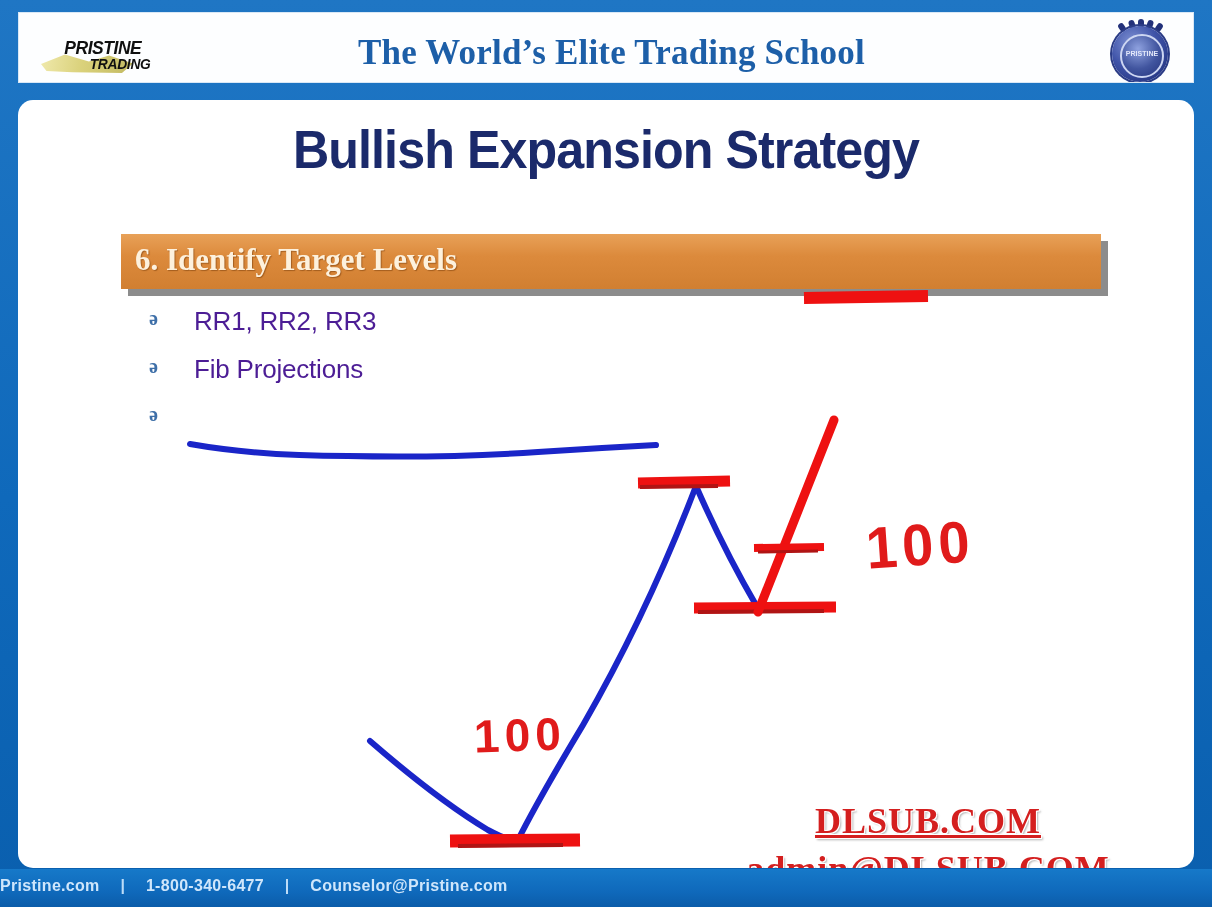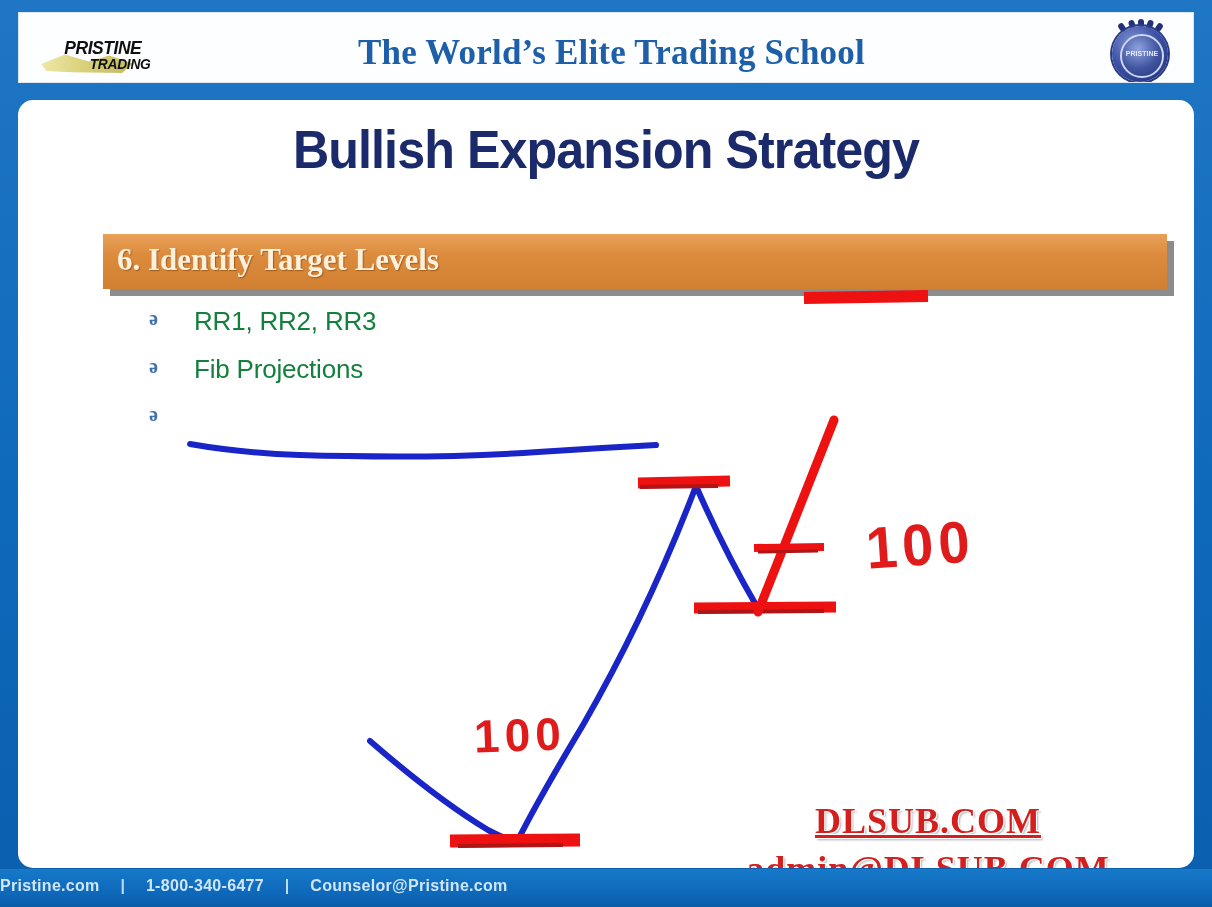--- a/index.html
+++ b/index.html
@@ -45,34 +45,34 @@
 
   
   #body-panel{position:absolute;left:18px;top:100px;width:1176px;height:768px;
       background:#ffffff;border-radius:15px;overflow:hidden;}
 
   #slide-title{position:absolute;left:0;right:0;top:18px;text-align:center;
       font-family:"Liberation Sans",sans-serif;font-weight:bold;font-size:54px;
       color:#1b2a6b;letter-spacing:-1px;transform:scaleX(.93);}
 
   
-  #banner{position:absolute;left:85px;top:134px;width:1064px;height:55px;
+  #banner{position:absolute;left:103px;top:134px;width:980px;height:55px;
       background:linear-gradient(180deg,#e8a158 0%,#dc8a3c 40%,#d17f31 100%);
       box-shadow:7px 7px 0 0 rgba(0,0,0,.45);}
   #banner-text{position:absolute;left:14px;top:8px;font-family:"Liberation Serif",serif;
       font-weight:bold;font-size:31px;color:#fdf1dd;
       text-shadow:1px 1px 1px rgba(120,60,10,.55);}
 
   
   #bullets{position:absolute;left:120px;top:202px;width:700px;}
   .bullet-row{position:relative;height:48px;}
   .bullet-mark{position:absolute;left:0;top:10px;width:20px;height:20px;
       font-size:20px;line-height:20px;color:#3e6fa8;font-weight:bold;
       font-family:"Liberation Serif",serif;transform:rotate(180deg);}
-  .bullet-label{position:absolute;left:56px;top:4px;font-size:26px;color:#15803d;
+  .bullet-label{position:absolute;left:56px;top:4px;font-size:26px;color:#4c1d95;
       font-family:"Liberation Sans",sans-serif;letter-spacing:-.2px;}
 
   
   #ink{position:absolute;left:0;top:0;width:1176px;height:768px;}
 
   
   .hand-num{position:absolute;color:#e01b1b;font-family:"Liberation Sans",sans-serif;
       font-weight:bold;letter-spacing:5px;}
   #hand-100-right{left:848px;top:412px;font-size:56px;transform:rotate(-4deg) scaleY(1.05);}
   #hand-100-left{left:456px;top:608px;font-size:46px;transform:rotate(-2deg);}

